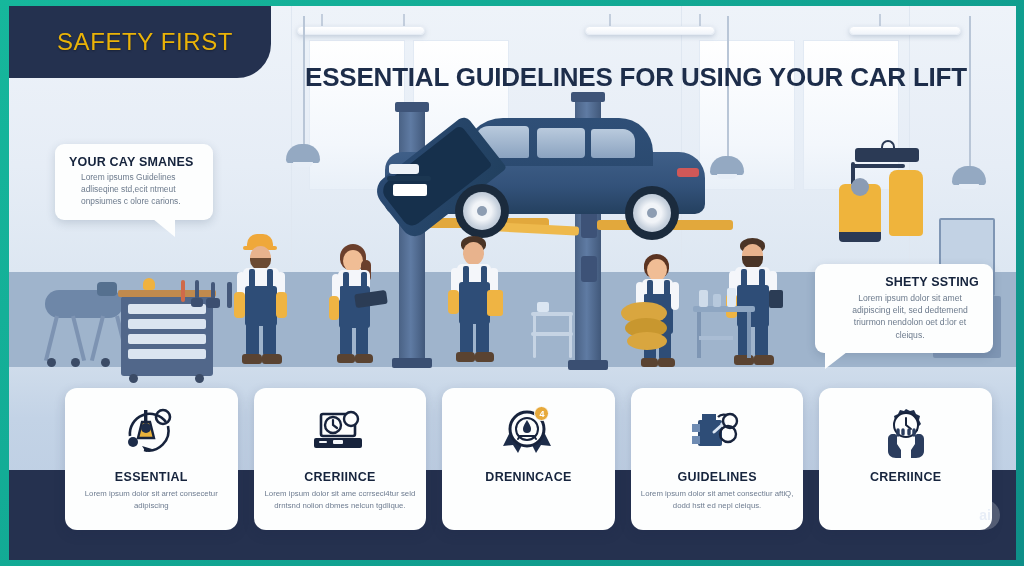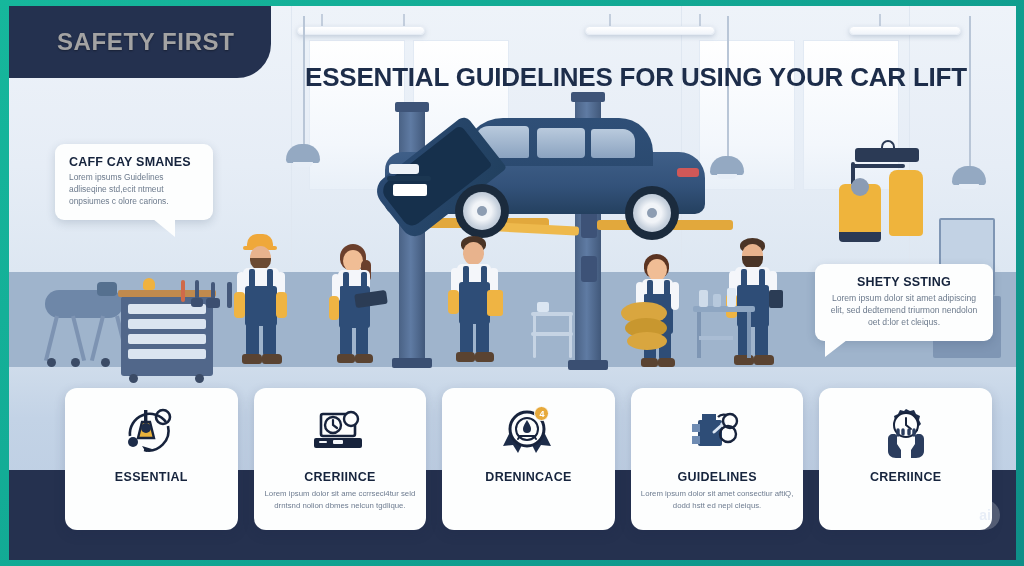--- a/index.html
+++ b/index.html
@@ -157,21 +157,21 @@
   
   .banner {
     position:absolute; left:0; top:0;
     width:262px; height:72px;
     background:#24314f;
     border-bottom-right-radius: 34px;
     display:flex; align-items:center; padding-left:48px;
     z-index:30;
   }
   .banner-text {
-    color:#a3a3a3; font-size:24px; font-weight:bold; letter-spacing:.6px;
+    color:#eab308; font-size:24px; font-weight:normal; letter-spacing:.6px;
     text-shadow: 0 1px 2px rgba(0,0,0,.35);
   }
 
   
   .headline {
     position:absolute; left:296px; top:56px; z-index:25;
     font-size:26px; font-weight:bold; color:#1d2d4a;
     letter-spacing:-0.2px; white-space:nowrap;
   }
 
@@ -194,22 +194,22 @@
   .bubble.right { left:806px; top:258px; width:178px; }
   .bubble.right:after{
     bottom:-16px; left:10px;
     border-width: 17px 22px 0 0;
     border-color: #fdfefe transparent transparent transparent;
   }
   .bubble-title {
     font-size:12.5px; font-weight:bold; color:#15233c;
     margin-bottom:3px; letter-spacing:.2px;
   }
-  .bubble.right .bubble-title { text-align:center; }
-  .bubble-body { font-size:8.4px; line-height:1.42; color:#6c7a8c; }
+  .bubble.right .bubble-title { text-align:right; }
+  .bubble-body { font-size:8.4px; line-height:1.42; color:#6c7a8c;margin-left:12px; }
   .bubble.right .bubble-body { text-align:center; font-size:8.6px; }
 
   
   .cards {
     position:absolute; left:56px; right:24px; bottom:30px;
     display:flex; gap:16px; z-index:28;
   }
   .card {
     flex:1 1 0; background:#fdfefe; border-radius:12px;
     box-shadow: 0 4px 12px rgba(25,40,70,.18);
@@ -453,21 +453,21 @@
       <div class="prop" style="left:690px;top:330px;width:34px;height:4px;background:#aabdd4;"></div>
     </div>
 
     <div class="banner">
       <span class="banner-text">SAFETY FIRST</span>
     </div>
 
     <div class="headline">ESSENTIAL GUIDELINES FOR USING YOUR CAR LIFT</div>
 
     <div class="bubble left">
-      <div class="bubble-title">CAFF CAY SMANES</div>
+      <div class="bubble-title">YOUR CAY SMANES</div>
       <div class="bubble-body">Lorem ipsums Guidelines adliseqine std,ecit ntmeut onpsiumes c olore carions.</div>
     </div>
 
     <div class="bubble right">
       <div class="bubble-title">SHETY SSTING</div>
       <div class="bubble-body">Lorem ipsum dolor sit amet adipiscing elit, sed dedtemend triurmon nendolon oet d:lor et cleiqus.</div>
     </div>
 
     <div class="footer-band"></div>
 
@@ -480,20 +480,21 @@
             <path d="M46 20 A20 20 0 0 1 22 44" fill="none" stroke="#17233c" stroke-width="2.6"></path>
             <path d="M20 40 l4 6 l6 -3 z" fill="#17233c"></path>
             <circle cx="11" cy="36" r="5" fill="#1d2c49"></circle>
             <rect x="22" y="4" width="3.4" height="18" fill="#17233c"></rect>
             <circle cx="41" cy="11" r="7" fill="none" stroke="#17233c" stroke-width="2.6"></circle>
             <path d="M16 32 L32 32 L28 16 L20 16 Z" fill="#e9b23c" stroke="#17233c" stroke-width="2.4"></path>
             <circle cx="24" cy="22" r="5" fill="#1d2c49"></circle>
           </svg>
         </div>
         <div class="card-title">ESSENTIAL</div>
+        <div class="card-body">Lorem ipsum dolor sit arret consecetur adipiscing</div>
       </div>
 
       <div class="card">
         <div class="card-icon">
           <svg width="58" height="54" viewBox="0 0 58 54">
             <rect x="10" y="8" width="34" height="22" rx="2" fill="none" stroke="#17233c" stroke-width="2.6"></rect>
             <path d="M5 32 h44 a2 2 0 0 1 2 2 v6 a2 2 0 0 1 -2 2 h-44 a2 2 0 0 1 -2 -2 v-6 a2 2 0 0 1 2 -2 z" fill="#17233c"></path>
             <rect x="22" y="34" width="10" height="4" rx="1" fill="#f4f7fb"></rect>
             <rect x="8" y="35" width="8" height="2" rx="1" fill="#f4f7fb"></rect>
             <circle cx="22" cy="19" r="8" fill="none" stroke="#17233c" stroke-width="2.4"></circle>

